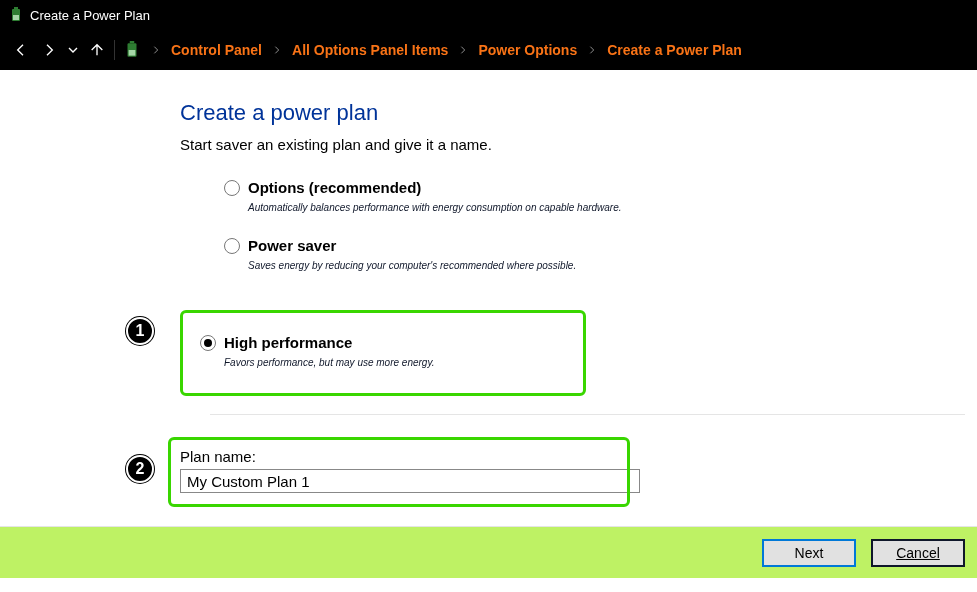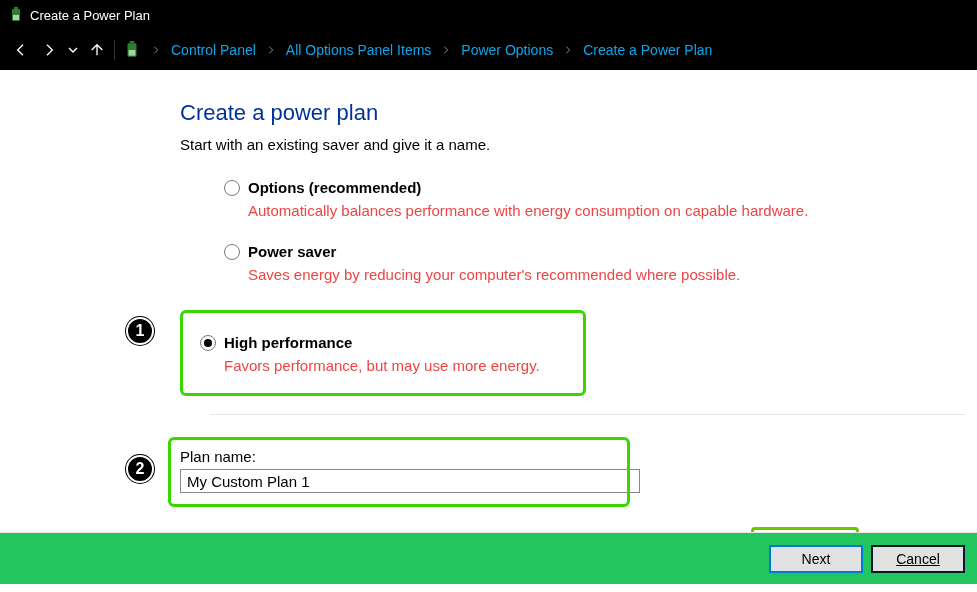--- a/index.html
+++ b/index.html
@@ -5,22 +5,22 @@
     * { box-sizing: border-box; margin: 0; padding: 0; font-family: "Segoe UI", Arial, sans-serif; }
     body { width: 977px; height: 592px; background: #fff; overflow: hidden; position: relative; }
 
     .titlebar {
       height: 30px; background: #000; color: #fff; display: flex; align-items: center;
       padding-left: 8px; font-size: 13px; gap: 6px;
     }
     .titlebar .app-icon svg { width: 16px; height: 16px; display: block; }
 
     .navbar {
-      height: 40px; background: #000; color: #0ea5e9; display: flex; align-items: center;
-      padding: 0 8px; gap: 2px; font-size: 14px;
+      height: 40px; background: #000; color: #f97316; display: flex; align-items: center;
+      padding: 0 8px; gap: 2px; font-size: 14px; font-weight: bold;
     }
     .nav-arrow { width: 26px; height: 26px; display: flex; align-items: center; justify-content: center; cursor: default; }
     .nav-arrow svg { width: 16px; height: 16px; stroke: #fff; fill: none; stroke-width: 2; }
     .nav-sep-v { width: 1px; height: 20px; background: #333; margin: 0 2px; }
     .breadcrumb { display: flex; align-items: center; gap: 10px; margin-left: 4px; }
     .breadcrumb .bc-icon svg { width: 18px; height: 18px; display: block; }
     .breadcrumb .bc-item { white-space: nowrap; }
     .breadcrumb .bc-chev svg { width: 10px; height: 10px; stroke: #aaa; fill: none; stroke-width: 2; }
 
     .main {
@@ -33,21 +33,21 @@
     .options-wrap { margin-left: 224px; }
 
     .option-row { margin-bottom: 24px; max-width: 700px; }
     .option-head { display: flex; align-items: center; gap: 8px; font-size: 15px; font-weight: bold; }
     .option-head.bold { font-weight: 600; }
     .radio {
       width: 16px; height: 16px; border: 1px solid #777; border-radius: 50%;
       display: inline-flex; align-items: center; justify-content: center; background: #fff; flex-shrink:0;
     }
     .radio.selected::after { content: ""; width: 8px; height: 8px; background: #000; border-radius: 50%; }
-    .option-desc { font-size: 15px; margin: 6px 0 0 24px; color: #ef4444; }
+    .option-desc { font-size: 10px; margin: 6px 0 0 24px; color: #0f172a; font-style: italic; }
 
     .hl-box-1 {
       position: absolute; left: 180px; top: 310px; width: 406px; height: 86px;
       border: 3px solid #39d600; border-radius: 6px; pointer-events: none;
     }
     .hl-box-2 {
       position: absolute; left: 168px; top: 437px; width: 462px; height: 70px;
       border: 3px solid #39d600; border-radius: 6px; pointer-events: none;
     }
     .hl-box-3 {
@@ -68,23 +68,23 @@
     .sep-line { position:absolute; left:210px; right:12px; top:414px; height:1px; background:#e5e5e5; }
 
     .plan-name-block { position: absolute; left: 180px; top: 448px; width: 440px; }
     .plan-name-block .label { font-size: 15px; margin-bottom: 4px; }
     .plan-name-block .input {
       width: 460px; height: 24px; border: 1px solid #888; padding: 2px 6px; font-size: 15px; line-height: 20px;
       background:#fff;
     }
 
     .footer {
-      position: absolute; left: 0; right: 0; bottom: 8px; height: 52px;
-      display: flex; align-items: center; justify-content: flex-end; gap: 8px; padding-right: 12px;
-      border-top: 1px solid #e5e5e5; background:#22c55e;
+      position: absolute; left: 0; right: 0; bottom: 14px; height: 52px;
+      display: flex; align-items: center; justify-content: flex-end; gap: 15px; padding-right: 12px;
+      border-top: 1px solid #e5e5e5; background:#bef264;
     }
     .btn {
       min-width: 94px; height: 28px; font-size: 14px; text-align: center;
       display:flex; align-items:center; justify-content:center;
     }
     .btn-next { border: 2px solid #0078d7; background: #e1e1e1; }
     .btn-cancel { border: 2px solid #0f172a; background: #e1e1e1; text-decoration: underline; }
   </style>
 </head>
 <body>
@@ -144,21 +144,21 @@
     <span class="bc-item">Power Options</span>
     <span class="bc-chev"><svg viewBox="0 0 24 24">
           <path d="M8 4 L16 12 L8 20"></path>
         </svg></span>
     <span class="bc-item">Create a Power Plan</span>
   </div>
 </div>
 
 <div class="main">
   <div class="page-title">Create a power plan</div>
-  <div class="page-sub">Start with an existing saver and give it a name.</div>
+  <div class="page-sub">Start saver an existing plan and give it a name.</div>
 
   <div class="options-wrap">
     <div class="option-row">
       <div class="option-head bold">
         <span class="radio"></span>
         <span>Options (recommended)</span>
       </div>
       <div class="option-desc">Automatically balances performance with energy consumption on capable hardware.</div>
     </div>
 

